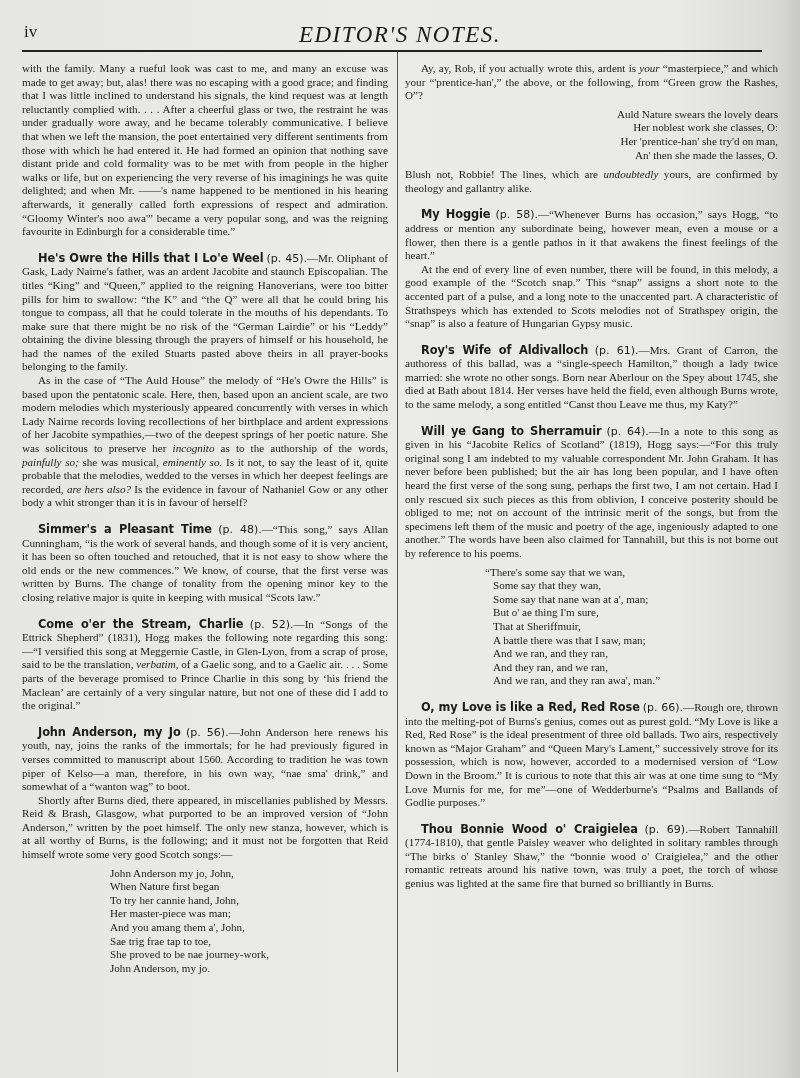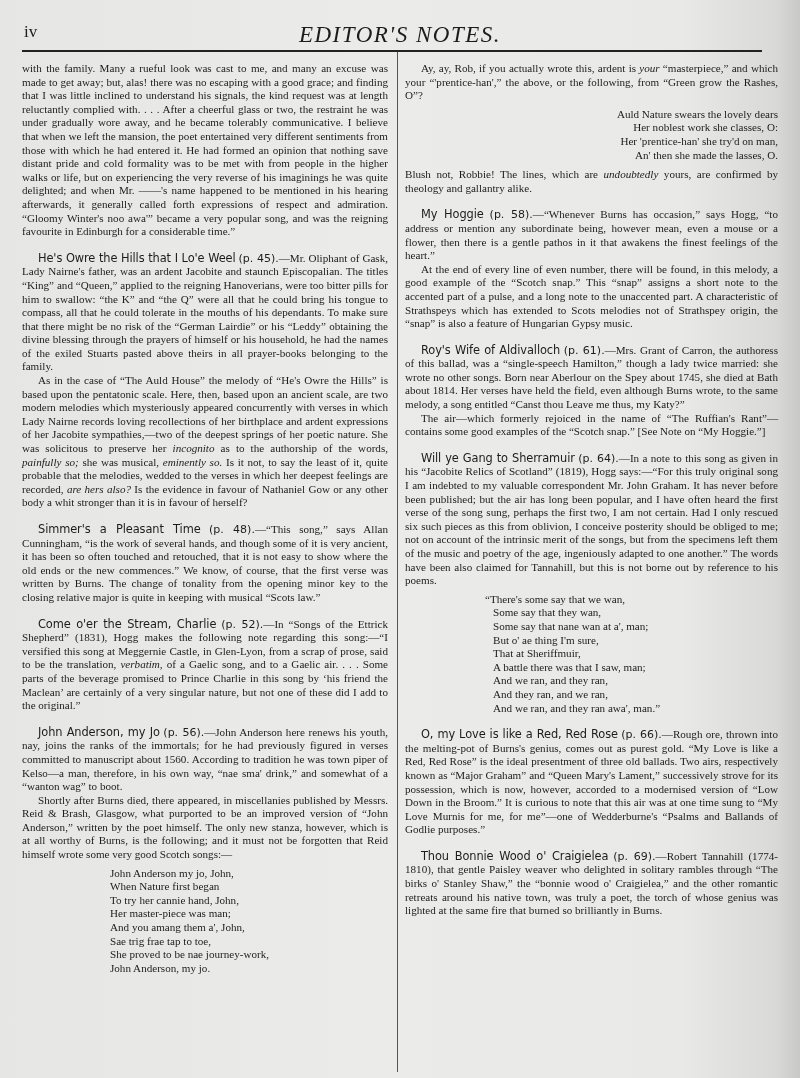--- a/index.html
+++ b/index.html
@@ -31,21 +31,21 @@
     position: absolute; top: 62px; font-size: 11.1px; line-height: 13.6px;
     text-align: justify;
   }
   .col-left { left: 22px; width: 366px; }
   .col-right { left: 405px; width: 373px; }
   p { margin: 0; text-indent: 16px; }
   p.noindent { text-indent: 0; }
   .section { margin-top: 13px; }
   .section-title {
     font-family: "DejaVu Sans", "Liberation Sans", sans-serif;
-    font-weight: normal; font-size: 11.4px; letter-spacing: -0.1px; margin-top: 12px;
+    font-weight: bold; font-size: 11.4px; letter-spacing: -0.1px; margin-top: 12px;
   }
   .page-ref { font-family: "DejaVu Sans", sans-serif; font-size: 11px; }
   .verse { margin: 5px 0 6px 0; padding-left: 88px; text-align: left; }
   .verse div { white-space: nowrap; }
   .verse.center { padding-left: 0; text-align: right; }
   .verse .ind { padding-left: 10px; }
   .verse.sheriff { padding-left: 88px; }
   .verse.sheriff .first { text-indent: -8px; }
   em { font-style: italic; }
 </style>
@@ -103,21 +103,20 @@
     </div>
     <p class="noindent"><span>Blush not, Robbie! The lines, which are </span><em>undoubtedly</em><span> yours, are confirmed by theology and gallantry alike.</span></p>
 
     <div class="section">
       <p><span class="section-title">My Hoggie</span> <span class="page-ref">(p. 58).</span><span>—“Whenever Burns has occasion,” says Hogg, “to address or mention any subordinate being, however mean, even a mouse or a flower, then there is a gentle pathos in it that awakens the finest feelings of the heart.”</span></p>
       <p>At the end of every line of even number, there will be found, in this melody, a good example of the “Scotch snap.” This “snap” assigns a short note to the accented part of a pulse, and a long note to the unaccented part. A characteristic of Strathspeys which has extended to Scots melodies not of Strathspey origin, the “snap” is also a feature of Hungarian Gypsy music.</p>
     </div>
 
     <div class="section">
       <p><span class="section-title">Roy's Wife of Aldivalloch</span> <span class="page-ref">(p. 61).</span><span>—Mrs. Grant of Carron, the authoress of this ballad, was a “single-speech Hamilton,” though a lady twice married: she wrote no other songs. Born near Aberlour on the Spey about 1745, she died at Bath about 1814. Her verses have held the field, even although Burns wrote, to the same melody, a song entitled “Canst thou Leave me thus, my Katy?”</span></p>
-      <p>The air—which formerly rejoiced in the name of “The Ruffian's Rant”—contains some good examples of the “Scotch snap.” [See Note on “My Hoggie.”]</p>
     </div>
 
     <div class="section">
       <p><span class="section-title">Will ye Gang to Sherramuir</span> <span class="page-ref">(p. 64).</span><span>—In a note to this song as given in his “Jacobite Relics of Scotland” (1819), Hogg says:—“For this truly original song I am indebted to my valuable correspondent Mr. John Graham. It has never before been published; but the air has long been popular, and I have often heard the first verse of the song sung, perhaps the first two, I am not certain. Had I only rescued six such pieces as this from oblivion, I conceive posterity should be obliged to me; not on account of the intrinsic merit of the songs, but from the specimens left them of the music and poetry of the age, ingeniously adapted to one another.” The words have been also claimed for Tannahill, but this is not borne out by reference to his poems.</span></p>
       <div class="verse sheriff">
         <div class="first">“There's some say that we wan,</div>
         <div>Some say that they wan,</div>
         <div>Some say that nane wan at a', man;</div>
         <div>But o' ae thing I'm sure,</div>
         <div>That at Sheriffmuir,</div>

